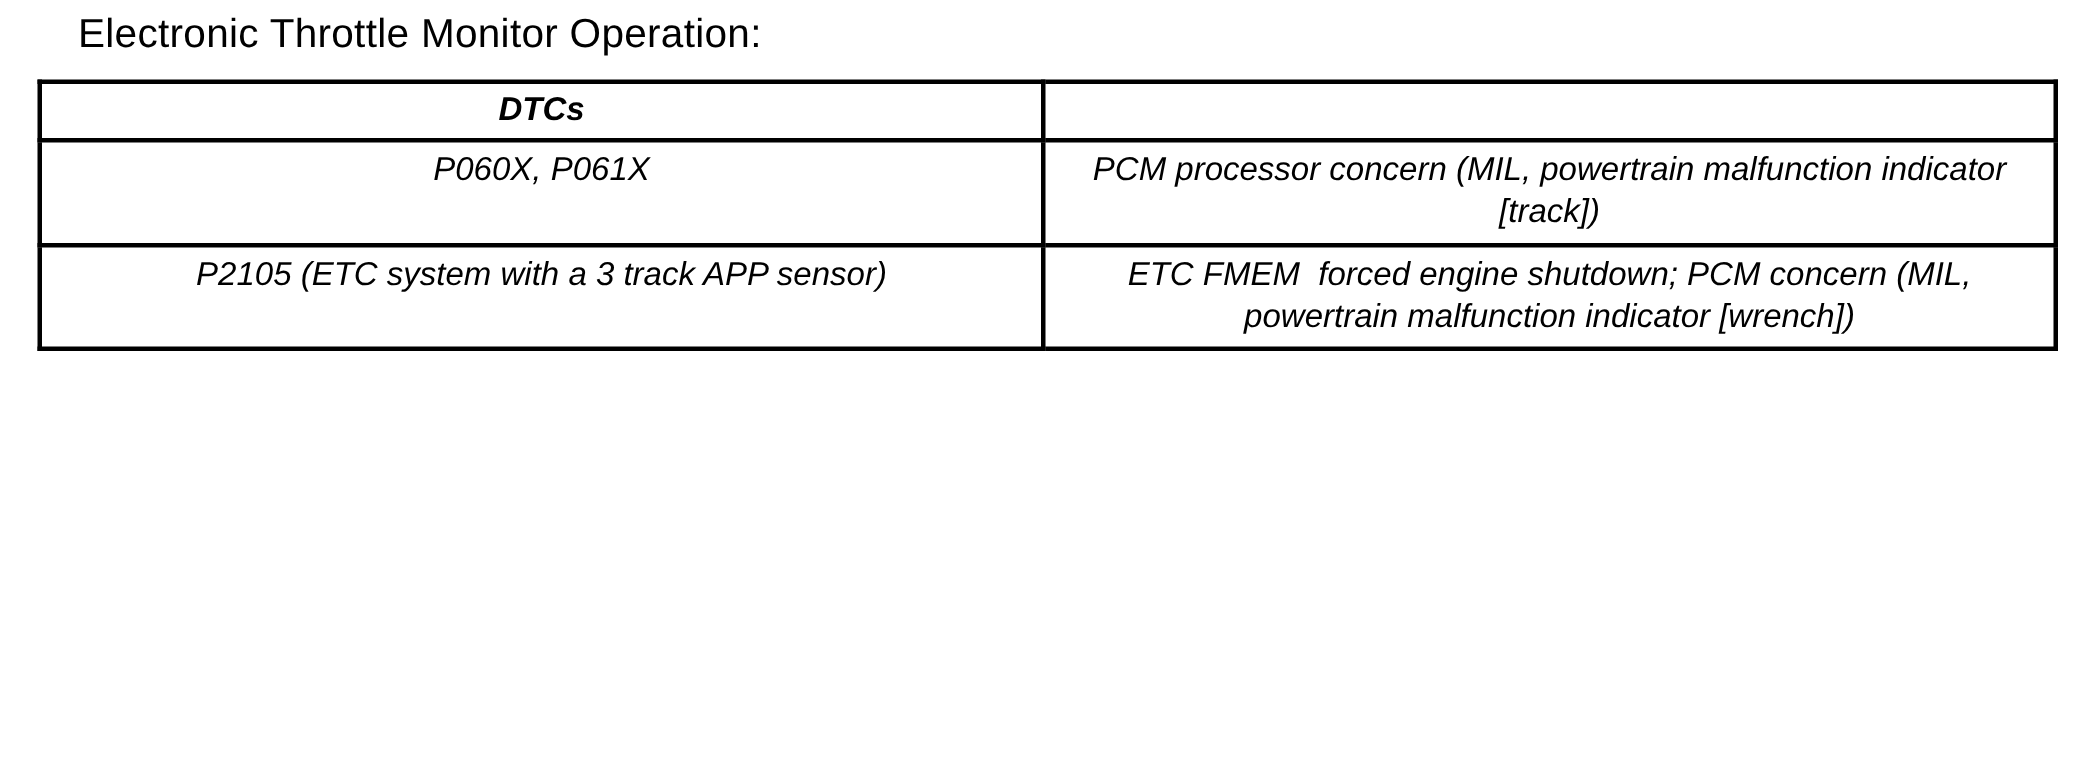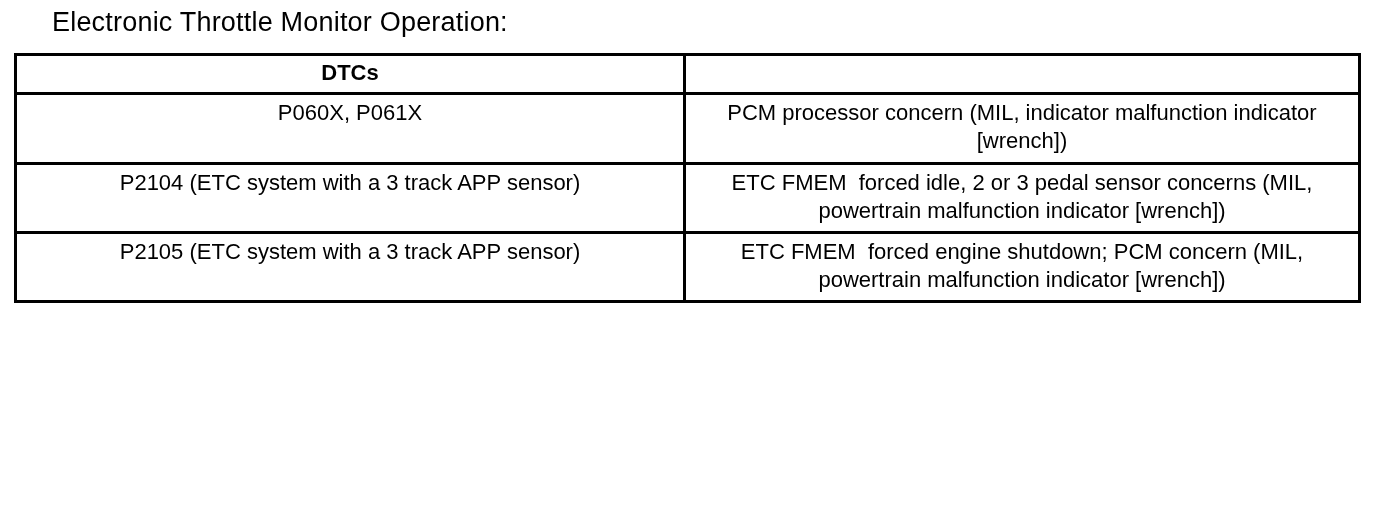--- a/index.html
+++ b/index.html
@@ -19,25 +19,26 @@
     left: 20px;
     top: 7px;
     font-size: 27px;
     font-weight: normal;
     letter-spacing: 0.2px;
     white-space: nowrap;
     margin-left: 32px;
   }
   table.dtc-table {
     position: absolute;
-    left: 14px;
+    left: 25px;
     top: 53px;
     width: 1344px;
     border-collapse: collapse;
     table-layout: fixed;
+    font-style: italic;
   }
   .dtc-table th,
   .dtc-table td {
     border: 3px solid #000000;
     vertical-align: top;
     text-align: center;
     font-size: 22px;
     line-height: 28px;
     padding: 4px 12px 6px 12px;
     overflow: hidden;
@@ -66,24 +67,20 @@
   </colgroup>
   <thead>
     <tr class="row-header">
       <th>DTCs</th>
       <th></th>
     </tr>
   </thead>
   <tbody>
     <tr class="row-0">
       <td>P060X, P061X</td>
-      <td>PCM processor concern (MIL, indicator malfunction indicator [wrench])</td>
-    </tr>
-    <tr class="row-1">
-      <td>P2104 (ETC system with a 3 track APP sensor)</td>
-      <td>ETC FMEM&nbsp; forced idle, 2 or 3 pedal sensor concerns (MIL, powertrain malfunction indicator [wrench])</td>
+      <td>PCM processor concern (MIL, powertrain malfunction indicator [track])</td>
     </tr>
     <tr class="row-2">
       <td>P2105 (ETC system with a 3 track APP sensor)</td>
       <td>ETC FMEM&nbsp; forced engine shutdown; PCM concern (MIL, powertrain malfunction indicator [wrench])</td>
     </tr>
   </tbody>
 </table>
 
 </body></html>

